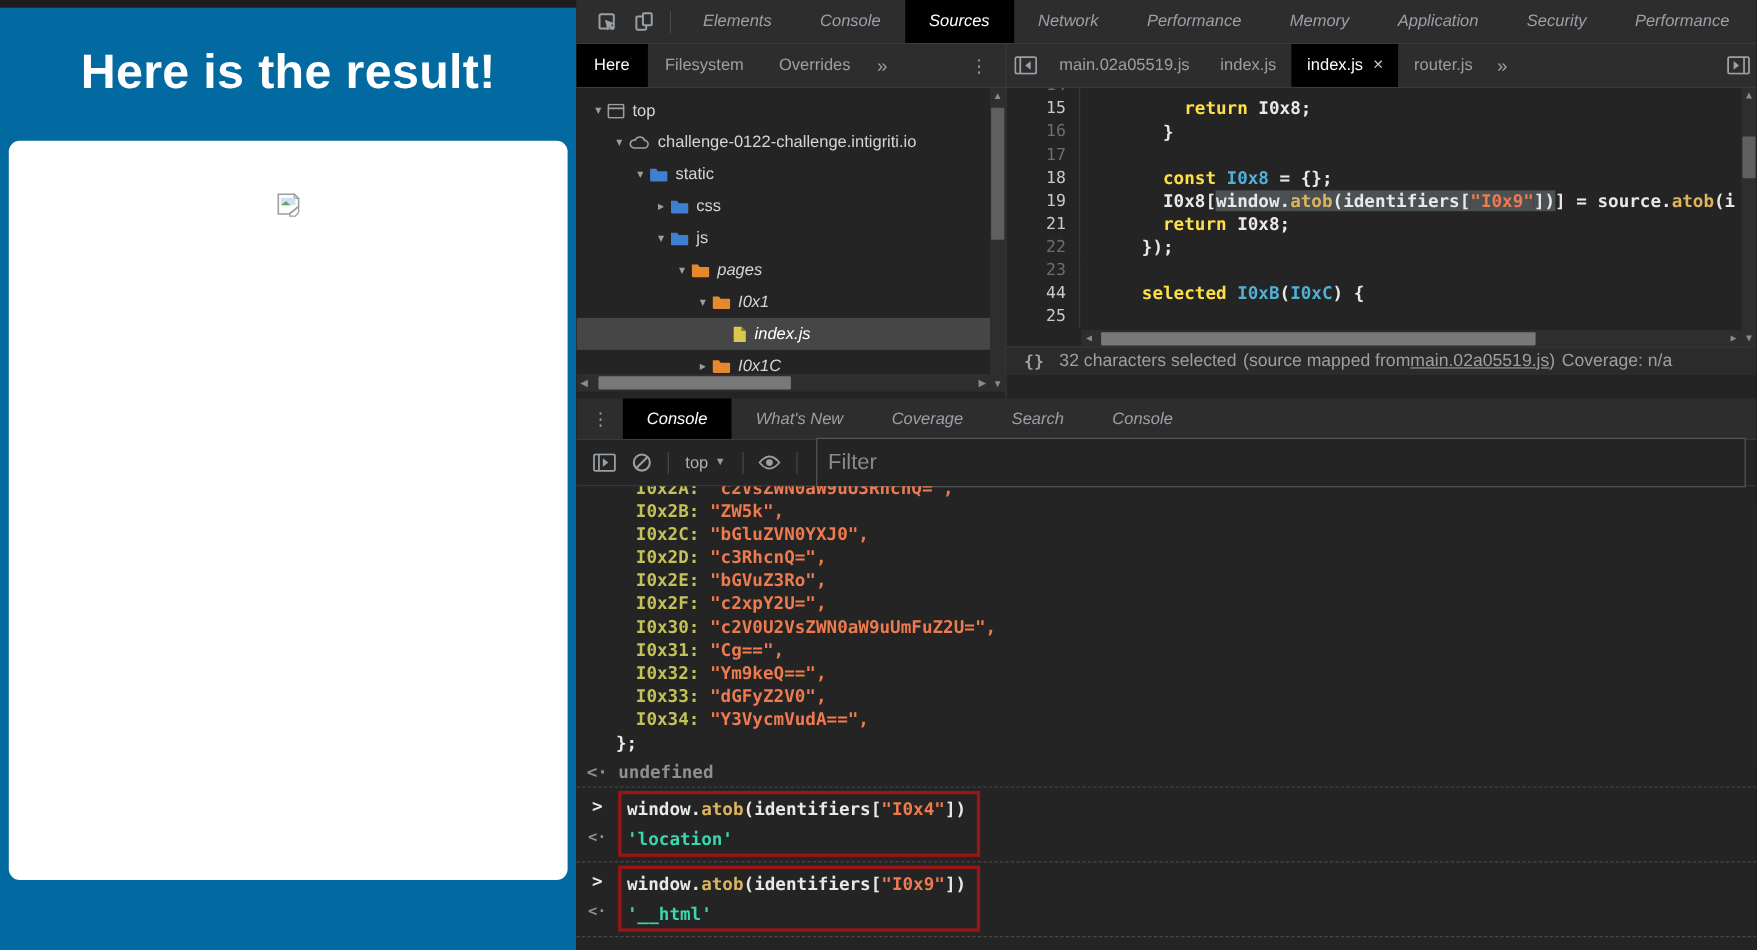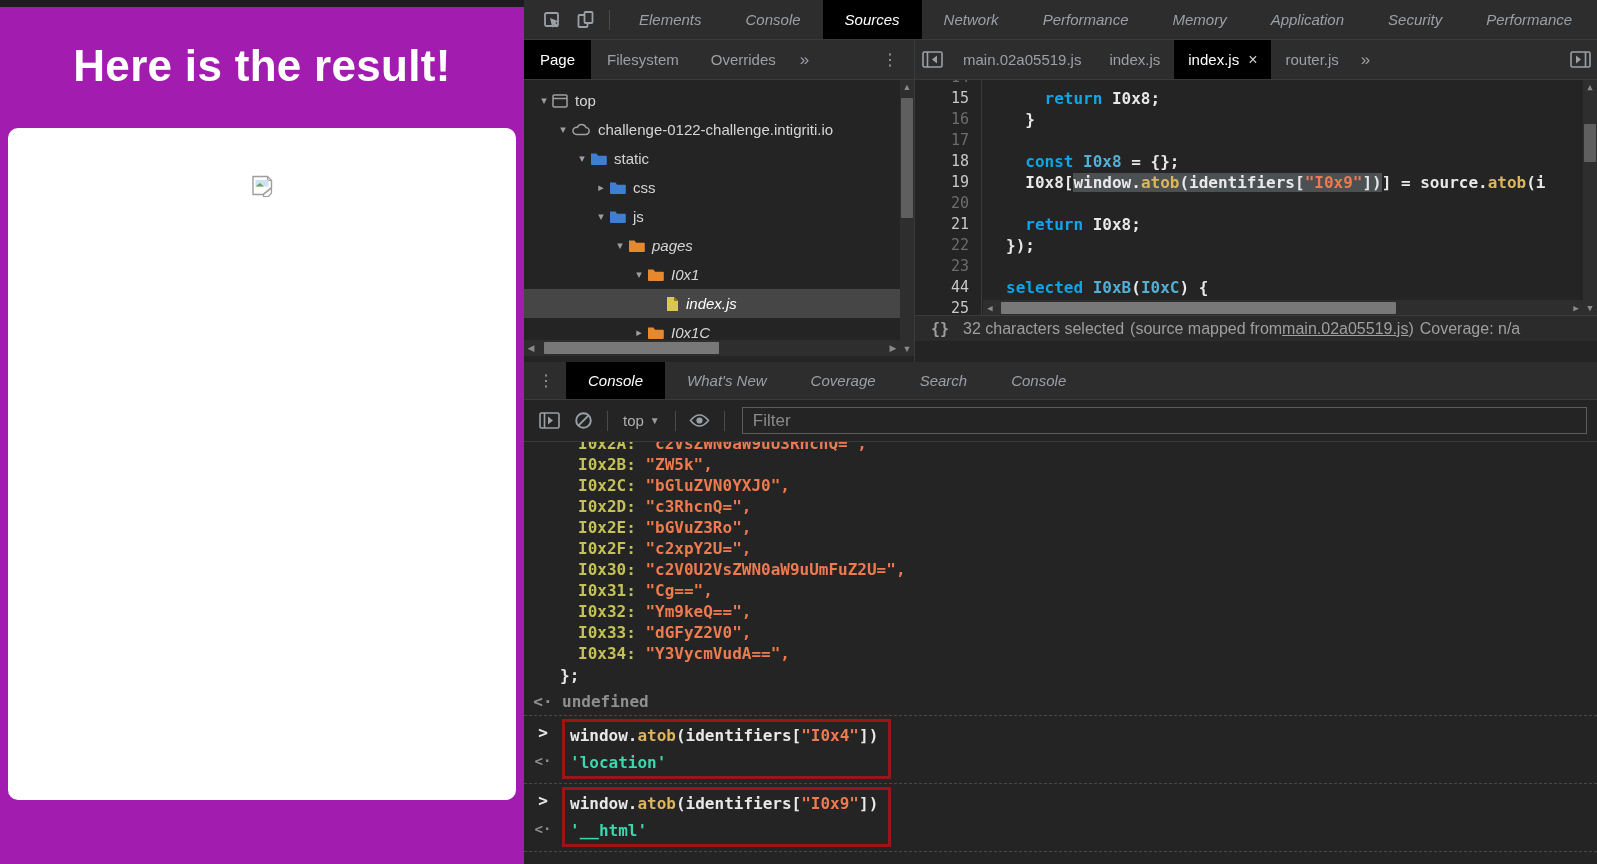--- a/index.html
+++ b/index.html
@@ -1,20 +1,20 @@
 <!DOCTYPE html>
 <html><head>
 <meta charset="utf-8">
 <style>
   html,body{margin:0;padding:0;background:#111;}
   *{box-sizing:border-box;}
   .screen{position:relative;width:1597px;height:864px;overflow:hidden;background:#242424;font-family:"Liberation Sans",sans-serif;}
 
   
-  .left-page{position:absolute;left:0;top:0;width:524px;height:864px;background:#a21caf;}
+  .left-page{position:absolute;left:0;top:0;width:524px;height:864px;background:#0369a1;}
   .browser-top-strip{height:7px;background:#1d1d1d;}
   .page-heading{margin-top:34px;text-align:center;color:#ffffff;font-size:44px;font-weight:700;letter-spacing:.3px;}
   .result-card{position:absolute;left:8px;top:128px;width:508px;height:672px;background:#ffffff;border-radius:10px;}
   .broken-img{display:block;margin:45px auto 0 auto;}
 
   
   .devtools{position:absolute;left:524px;top:0;width:1073px;height:864px;background:#242424;color:#9aa0a6;font-size:15px;display:flex;flex-direction:column;}
   .bar{background:#2d2d2d;border-bottom:1px solid #3a3a3a;display:flex;align-items:center;flex:none;}
   .dt-topbar{height:40px;padding-left:10px;overflow:hidden;}
   .tool-ic{width:34px;height:30px;display:flex;align-items:center;justify-content:center;flex:none;}
@@ -49,42 +49,42 @@
   .sb-arrow{color:#8a8a8a;font-size:9px;width:14px;text-align:center;flex:none;}
   .sb-thumb-h{height:12px;background:#787878;border-radius:1px;}
   .sb-thumb-v{position:absolute;left:1px;width:12px;background:#5f5f5f;border-radius:1px;}
   .nav-hscroll{left:0;bottom:6px;right:14px;}
   .nav-vscroll{right:0;top:0;bottom:6px;}
   .va{position:absolute;left:0;width:14px;text-align:center;color:#8a8a8a;font-size:9px;}
 
   .editor{flex:1;display:flex;flex-direction:column;overflow:hidden;}
   .code-wrap{height:235px;position:relative;overflow:hidden;flex:none;font-family:"DejaVu Sans Mono",monospace;}
   .code-lines{margin-top:-13px;}
-  .code-row{height:21px;display:flex;white-space:pre;font-size:16px;font-weight:700;line-height:21px;}
+  .code-row{height:21px;display:flex;white-space:pre;font-size:16px;font-weight:700;line-height:21px;gap:32px;}
   .ln{width:67px;flex:none;text-align:right;padding-right:12px;color:#6d6d6d;font-weight:400;font-size:15px;border-right:1px solid #3a3a3a;}
   .ln.bright{color:#c8c8c8;}
   .ct{padding-left:24px;color:#e8e8e8;overflow:hidden;}
-  .kw{color:#0ea5e9;} .def{color:#52b0d7;} .fn{color:#ddb55e;} .str{color:#ee7a4f;}
+  .kw{color:#fde047;} .def{color:#52b0d7;} .fn{color:#ddb55e;} .str{color:#ee7a4f;}
   .selseg{background:#4b5053;}
   .ed-vscroll{right:0;top:0;height:235px;}
   .ed-hscroll{left:68px;right:14px;bottom:0;height:15px;}
 
   .status-bar{height:26px;flex:none;border-top:1px solid #3a3a3a;background:#2b2b2b;display:flex;align-items:center;white-space:nowrap;overflow:hidden;color:#9f9f9f;font-size:16px;}
   .braces{font-family:"DejaVu Sans Mono",monospace;font-size:15px;font-weight:700;padding:0 14px 0 16px;color:#9f9f9f;}
   .status-link{text-decoration:underline;}
   .status-seg{margin-right:6px;}
   .editor-filler{flex:1;background:#242424;}
 
   
   .drawer{flex:1;display:flex;flex-direction:column;background:#242424;overflow:hidden;}
   .drawer-tabbar{height:38px;}
   .console-toolbar{height:42px;background:#242424;border-bottom:1px solid #3a3a3a;display:flex;align-items:center;padding:0 8px;flex:none;}
   .ctx-select{display:flex;align-items:center;color:#b0b0b0;padding:0 8px;white-space:nowrap;}
   .ctx-caret{font-size:10px;margin-left:6px;color:#9a9a9a;}
-  .filter-input{flex:1;height:27px;margin-left:10px;margin-right:2px;background:#242424;border:1px solid #5c5c5c;color:#bdbdbd;font-size:17px;padding:0 10px;font-family:"Liberation Sans",sans-serif;}
+  .filter-input{flex:1;height:45px;margin-left:10px;margin-right:2px;background:#242424;border:1px solid #5c5c5c;color:#bdbdbd;font-size:20px;padding:0 10px;font-family:"Liberation Sans",sans-serif;}
   .filter-input::placeholder{color:#8a8a8a;}
 
   .console-log{flex:1;overflow:hidden;font-family:"DejaVu Sans Mono",monospace;font-size:16px;font-weight:700;color:#e8e8e8;}
   .obj-line{height:21px;line-height:21px;padding-left:54px;white-space:pre;}
   .obj-key{color:#c3c157;} .obj-val{color:#ee7a4f;}
   .obj-close{height:24px;line-height:24px;padding-left:36px;color:#e8e8e8;}
   .undef-row{height:27px;line-height:27px;display:flex;color:#8f8f8f;}
   .rail{width:38px;flex:none;text-align:center;}
   .entry{border-top:1px dashed #474747;display:flex;padding:3px 0 4px 0;}
   .entry.last{border-bottom:1px dashed #474747;}
@@ -139,21 +139,21 @@
           <span class="dt-tab">Memory</span>
           <span class="dt-tab">Application</span>
           <span class="dt-tab">Security</span>
           <span class="dt-tab">Performance</span>
         </div>
     </div>
 
     <div class="bar dt-row2">
       <div class="nav-header">
         <div class="dt-tabs" id="nav-tabs" style="height:100%">
-            <span class="nav-tab active">Page</span>
+            <span class="nav-tab active">Here</span>
             <span class="nav-tab">Filesystem</span>
             <span class="nav-tab">Overrides</span>
           </div>
         <span class="glyph-ic">»</span>
         <span class="glyph-ic kebab">⋮</span>
       </div>
       <div class="editor-tabbar">
         <span class="tool-ic" id="ic-hidenav">
             <svg width="21" height="17" viewBox="0 0 21 17">
               <rect x="1" y="1" width="19" height="15" rx="1.5" fill="none" stroke="#9aa0a6" stroke-width="1.6"></rect>
@@ -288,21 +288,20 @@
 
       <div class="editor">
         <div class="code-wrap">
           <div class="code-lines" id="code">
               <div class="code-row"><span class="ln">14</span><span class="ct"></span></div>
               <div class="code-row"><span class="ln bright">15</span><span class="ct"><span>    </span><span class="kw">return </span><span>I0x8;</span></span></div>
               <div class="code-row"><span class="ln">16</span><span class="ct"><span>  }</span></span></div>
               <div class="code-row"><span class="ln">17</span><span class="ct"></span></div>
               <div class="code-row"><span class="ln bright">18</span><span class="ct"><span>  </span><span class="kw">const </span><span class="def">I0x8</span><span> = {};</span></span></div>
               <div class="code-row"><span class="ln bright">19</span><span class="ct"><span>  I0x8[</span><span class="selseg">window.</span><span class="fn selseg">atob</span><span class="selseg">(identifiers[</span><span class="str selseg">"I0x9"</span><span class="selseg">])</span><span>] = source.</span><span class="fn">atob</span><span>(i</span></span></div>
-              <div class="code-row"><span class="ln">20</span><span class="ct"></span></div>
               <div class="code-row"><span class="ln bright">21</span><span class="ct"><span>  </span><span class="kw">return </span><span>I0x8;</span></span></div>
               <div class="code-row"><span class="ln">22</span><span class="ct"><span>});</span></span></div>
               <div class="code-row"><span class="ln">23</span><span class="ct"></span></div>
               <div class="code-row"><span class="ln bright">44</span><span class="ct"><span class="kw">selected </span><span class="def">I0xB</span><span>(</span><span class="def">I0xC</span><span>) {</span></span></div>
               <div class="code-row"><span class="ln bright">25</span><span class="ct"></span></div>
             </div>
           <div class="scroll-v ed-vscroll">
             <span class="va" style="top:2px">▲</span>
             <div class="sb-thumb-v" style="top:44px;height:38px"></div>
             <span class="va" style="bottom:2px">▼</span>

